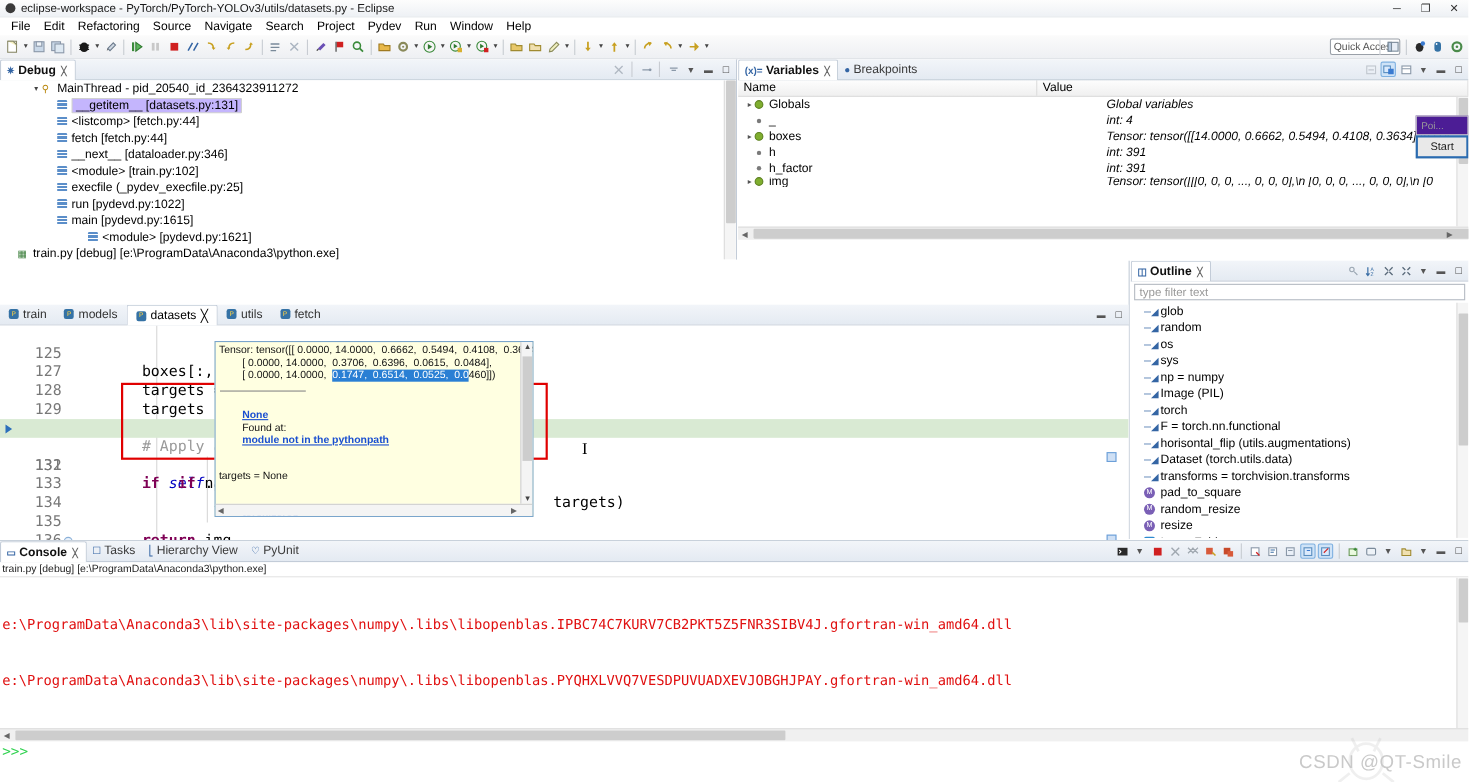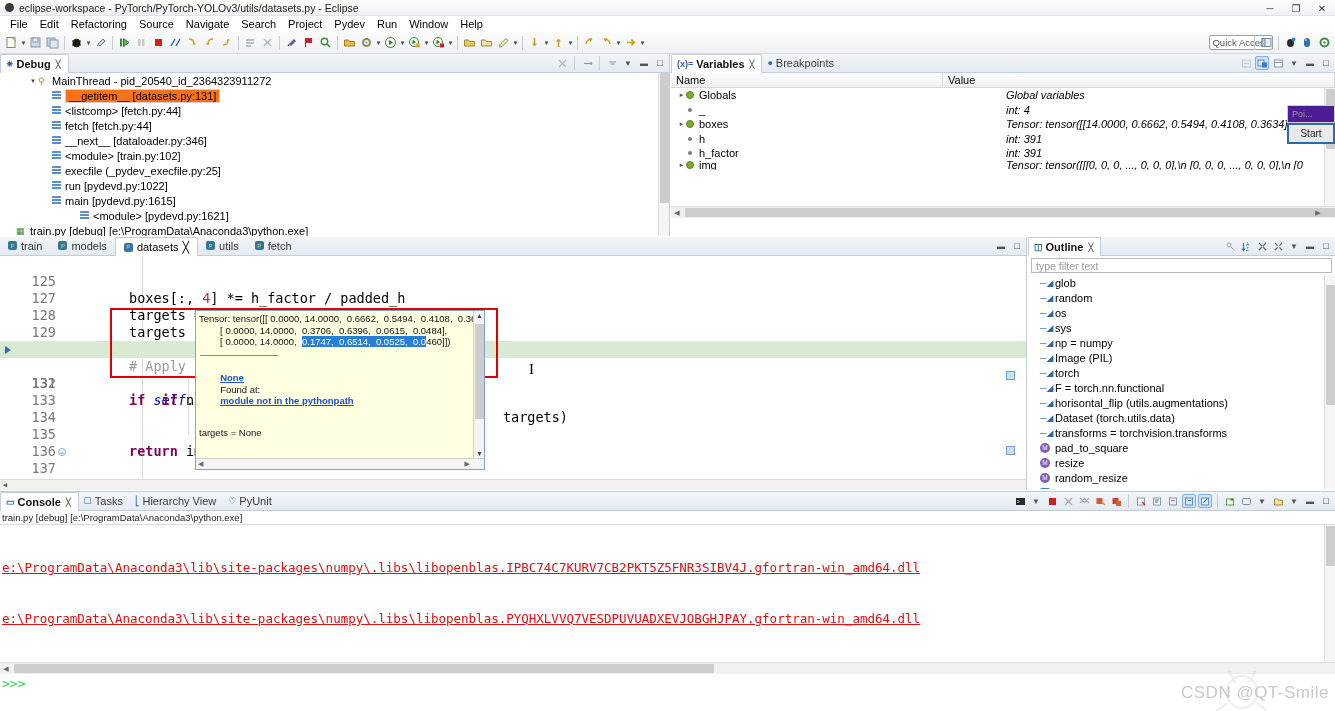--- a/index.html
+++ b/index.html
@@ -88,21 +88,21 @@
   
   #debugview { left:0; top:54px; width:670px; height:182px; border-right:1px solid #c3ccd8; }
   .dbg-body { position:relative; height:163px; overflow:hidden; background:#fff; }
   .dbg-row { display:flex; align-items:center; height:15px; font-size:11px; white-space:nowrap; }
   .dbg-row .tw { width:10px; text-align:center; font-size:7px; color:#444; }
   .stackico {
     width:9px; height:9px; margin-right:4px; flex:none;
     background: repeating-linear-gradient(#5b8ec9 0 2px, #fff 2px 3px);
     border-radius:1px;
   }
-  .sel-bg { background:#f97316; border:1px solid #d0d0d0; padding:0 3px; border-radius:1px;text-align:right; }
+  .sel-bg { background:#c4b5fd; border:1px solid #d0d0d0; padding:0 3px; border-radius:1px;text-align:right; }
   .thread-ic { width:11px; margin-right:3px; font-size:9px; color:#b8860b; }
   .launch-ic { width:11px; margin-right:3px; font-size:9px; color:#3a7d3a; }
   .vscrollcol {
     position:absolute; right:0; top:0; width:11px; height:100%;
     background:#f5f5f5; border-left:1px solid #ddd;
   }
   .vthumb { position:absolute; left:1px; width:9px; background:#cdcdcd; border-radius:1px; }
 
   
   #varsview { left:671px; top:54px; width:664px; height:182px; }
@@ -140,21 +140,21 @@
     height:21px; background:#e9e9e9; border:2px solid #2a6bb0;
     display:flex; align-items:center; justify-content:center;
     font-size:10px; color:#222;
   }
 
   
   #editor { left:0; top:237px; width:1027px; height:253px; border-right:1px solid #c3ccd8; }
   .ed-tabs {
     height:19px; display:flex; align-items:flex-end;
     background:linear-gradient(#f2f5f9,#e4eaf2);
-    border-bottom:1px solid #c3ccd8; position:relative;
+    border-bottom:1px solid #c3ccd8; position:relative;margin-top:40px;
   }
   .edtab { display:flex; align-items:center; height:19px; padding:0 8px;
            font-size:11px; gap:4px; color:#333; white-space:nowrap; }
   .edtab.active { background:#fff; border-top:1px solid #c3ccd8;
                   border-left:1px solid #c3ccd8; border-right:1px solid #c3ccd8;
                   border-radius:2px 2px 0 0; margin-bottom:-1px; color:#000; }
   .pyic { width:9px; height:9px; background:#3572A5; border-radius:2px;
           color:#ffd343; font-size:6px; display:flex; align-items:center;
           justify-content:center; }
   .ed-body { position:relative; height:234px; background:#fff; overflow:hidden;
@@ -224,21 +224,21 @@
             color:#fff; font-size:6.5px; display:flex; align-items:center;
             justify-content:center; margin-right:5px; flex:none; }
 
   
   #console { left:0; top:491px; width:1335px; height:220px; border-top:1px solid #c3ccd8; }
   .con-sub { font-size:9.5px; padding:1px 0 1px 2px; border-bottom:1px solid #dcdcdc;
              background:#fff; color:#222; }
   .con-body { position:relative; height:137px; background:#fff; overflow:hidden;
               font-family:"DejaVu Sans Mono", monospace; font-size:12.5px;
               line-height:17px; white-space:pre; padding-left:2px; }
-  .con-err { color:#e01010;text-decoration:underline; }
+  .con-err { color:#e01010; }
   .con-hscroll { height:12px; background:#f0f0f0; border-top:1px solid #dcdcdc;
                  position:relative; display:flex; align-items:center; }
   .prompt-area { height:58px; background:#fff; font-family:"DejaVu Sans Mono",monospace;
                  font-size:13px; padding:2px 0 0 2px; color:#2fd24f; }
   .watermark { position:absolute; right:6px; bottom:8px; font-size:17px;
                color:#c9c9c9; font-family:"Liberation Sans",sans-serif; letter-spacing:.5px; }
   .wm-shape { position:absolute; right:66px; bottom:0px; width:54px; height:46px;
               opacity:.22; }
 </style>
 </head>
@@ -901,25 +901,25 @@
       <div class="ol-row">
           <span class="imp-ic">─◢</span>
           <span>transforms = torchvision.transforms</span>
         </div>
       <div class="ol-row">
           <span class="fn-ic">M</span>
           <span>pad_to_square</span>
         </div>
       <div class="ol-row">
           <span class="fn-ic">M</span>
+          <span>random_resize</span>
+        </div>
+      <div class="ol-row">
+          <span class="fn-ic">M</span>
           <span>resize</span>
-        </div>
-      <div class="ol-row">
-          <span class="fn-ic">M</span>
-          <span>random_resize</span>
         </div>
       <div class="ol-row" style="padding-left:12px;">
           <span class="ol-tri">▾</span>
           <span class="cls-ic">C</span>
           <span>ImageFolder</span>
         </div>
 
       <div class="vscrollcol">
         <div class="vthumb" style="top:10px;height:120px;"></div>
       </div>

